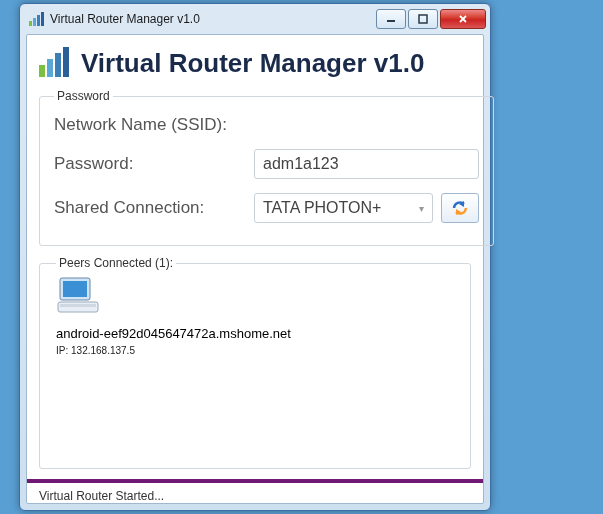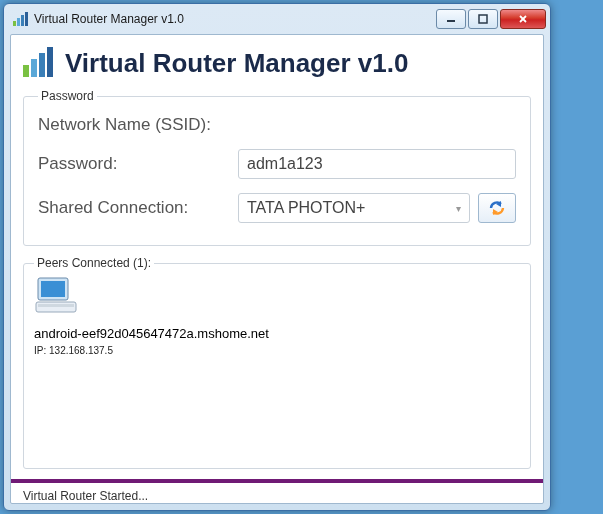--- a/index.html
+++ b/index.html
@@ -6,22 +6,22 @@
   body {
     margin: 0;
     font-family: "Segoe UI", Tahoma, sans-serif;
     background: #5a9fd4;
     width: 603px;
     height: 514px;
     overflow: hidden;
   }
   .window {
     position: absolute;
-    top: 3px; left: 3px;
-    width: 548px; height: 508px;
+    top: 3px; left: 19px;
+    width: 472px; height: 508px;
     background: linear-gradient(to bottom, #dce9f5 0%, #cde0f0 100%);
     border: 1px solid #3a6ea5;
     border-radius: 6px;
     box-shadow: 0 0 8px rgba(0,0,0,.35);
     display: flex;
     flex-direction: column;
   }
   .titlebar {
     height: 30px;
     display: flex;
@@ -131,21 +131,21 @@
     height: 40px;
     border: 1px solid #3a9fcf;
     border-radius: 4px;
     background: linear-gradient(to bottom, #eaf6fd 0%, #d9effc 48%, #bee6fd 52%, #a7d9f5 100%);
     font-size: 18px;
     color: #1a3a5a;
     cursor: pointer;
     margin-top: 8px;
   }
   .peers {
-    padding: 2px 0 0 10px;
+    padding: 2px 0 0 16px;
   }
   .peer {
     display: flex;
     gap: 10px;
     margin-top: 4px;
     flex-direction: column;
   }
   .peer-icon { width: 44px; height: 40px; }
   .peer-info { font-size: 12px; }
   .peer-name { font-size: 13px; margin-bottom: 4px; }

